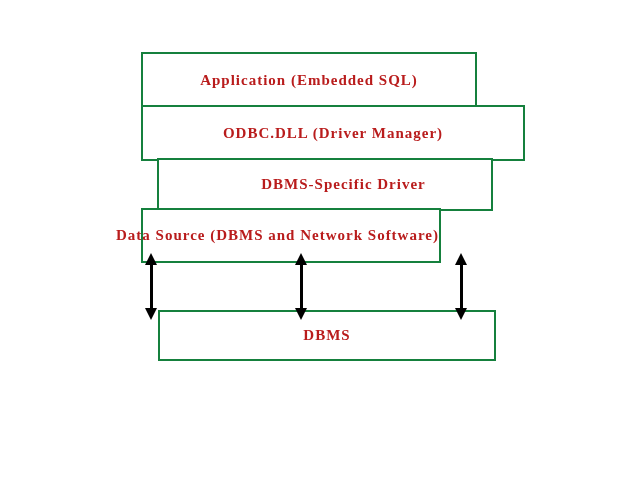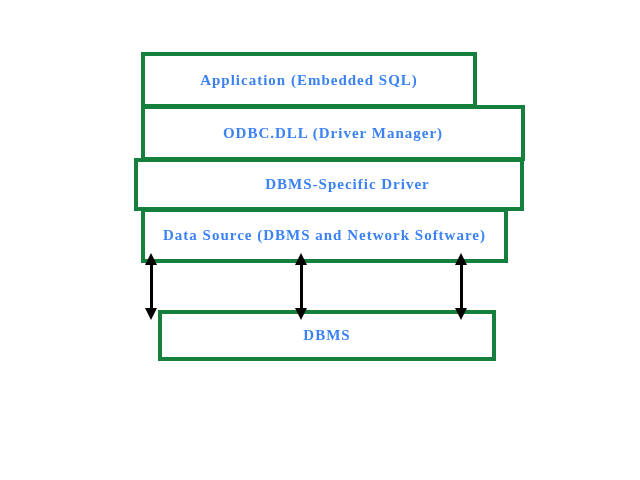--- a/index.html
+++ b/index.html
@@ -11,37 +11,37 @@
     position: relative;
     width: 640px;
     height: 480px;
     background: #ffffff;
     overflow: hidden;
     font-family: "Liberation Serif", "DejaVu Serif", serif;
   }
   .box {
     position: absolute;
     box-sizing: border-box;
-    border: 4px solid #15803d;
+    border: 2px solid #15803d;
     background: #ffffff;
     display: flex;
     align-items: center;
     justify-content: center;
     text-align: center;
     font-weight: bold;
     font-size: 15px;
     letter-spacing: 1px;
-    color: #3b82f6;
+    color: #b91c1c;
     white-space: nowrap;
   }
   
   #layer-0 { left: 141px; top: 52px;  width: 336px; height: 56px; }
   #layer-1 { left: 141px; top: 105px; width: 384px; height: 56px; }
-  #layer-2 { left: 134px; top: 158px; width: 390px; height: 53px; padding-left: 37px; }
-  #layer-3 { left: 141px; top: 208px; width: 367px; height: 55px; }
+  #layer-2 { left: 157px; top: 158px; width: 336px; height: 53px; padding-left: 37px; }
+  #layer-3 { left: 141px; top: 208px; width: 300px; height: 55px; justify-content: flex-end; }
   
   #dbms-box { left: 141px; top: 310px; width: 338px; height: 51px; margin-left: 17px; }
 
   
   .varrow {
     position: absolute;
     top: 253px;
     width: 13px;
     height: 67px;
     z-index: 5;

